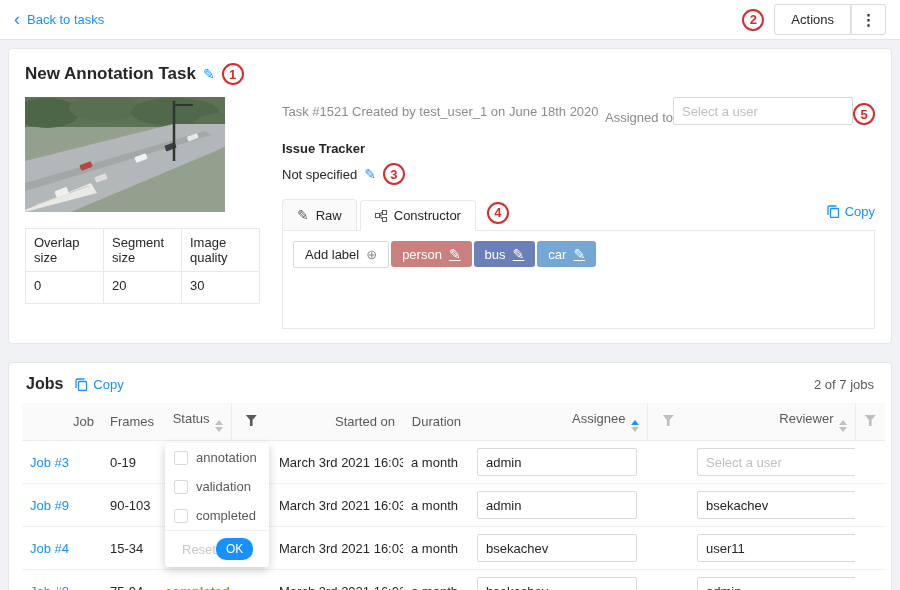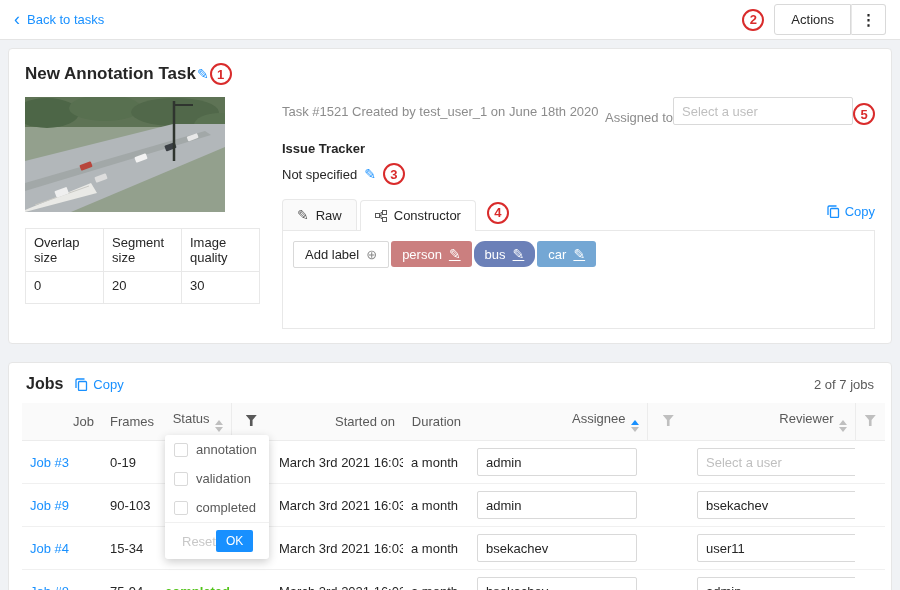--- a/index.html
+++ b/index.html
@@ -17,21 +17,21 @@
   .btn.dots{border-left:1px solid #e8e8e8;border-radius:0 3px 3px 0;padding:0 9px;font-size:15px;font-weight:700}
 
   
   .circle-num{display:inline-flex;align-items:center;justify-content:center;min-width:22px;height:22px;border:2px solid #d92b2b;border-radius:50%;color:#d92b2b;font-size:13px;font-weight:700;flex:none;background:transparent}
 
   
   .card{background:#fff;border:1px solid #e6e6e6;border-radius:4px;margin:8px;padding:14px 16px;position:relative}
   .jobs-card{margin-top:18px;padding:12px 13px;height:300px}
 
   
-  .task-title-row{display:flex;align-items:center;gap:1px;margin-bottom:12px}
+  .task-title-row{display:flex;align-items:center;gap:7px;margin-bottom:12px}
   .task-title{font-size:17px;font-weight:600;color:#262626}
   .edit-icon{color:#1890ff;font-size:14px;cursor:pointer}
   .task-body{display:flex;gap:22px}
   .task-left{width:235px;flex:none}
   .thumb{width:200px;height:115px;display:block;background:#8e9b8a}
   .params-table{margin-top:16px;border-collapse:collapse;width:235px;table-layout:fixed}
   .params-table th,.params-table td{border:1px solid #e8e8e8;padding:6px 8px;font-weight:400;font-size:13px;text-align:left;vertical-align:top;color:#262626}
   .params-table td{height:32px}
   .task-right{flex:1;min-width:0}
   .meta-row{display:flex;justify-content:space-between;align-items:center}
@@ -67,26 +67,26 @@
   .caret{width:0;height:0;border-left:4px solid transparent;border-right:4px solid transparent}
   .caret.up{border-bottom:5px solid #bfbfbf;margin-bottom:2px}
   .caret.down{border-top:5px solid #bfbfbf}
   .caret.up.active{border-bottom-color:#1890ff}
   .funnel{width:11px;height:11px;background:#bfbfbf;clip-path:polygon(0 0,100% 0,62% 45%,62% 100%,38% 100%,38% 45%);display:inline-block;cursor:pointer}
   .funnel.active{background:#595959}
   .cell-input{width:160px}
   .status-completed{color:#52c41a;font-weight:700;display:inline-flex;align-items:center;gap:6px}
 
   
-  .filter-dropdown{position:absolute;left:156px;top:72px;width:104px;background:#fff;border-radius:3px;box-shadow:0 3px 10px rgba(0,0,0,.2);z-index:10;overflow:hidden}
+  .filter-dropdown{position:absolute;left:156px;top:80px;width:104px;background:#fff;border-radius:3px;box-shadow:0 3px 10px rgba(0,0,0,.2);z-index:10;overflow:hidden}
   .fd-item{display:flex;align-items:center;gap:8px;padding:7px 9px;font-size:13px;color:#595959;cursor:pointer}
   .checkbox{width:14px;height:14px;border:1px solid #d9d9d9;border-radius:2px;background:#fff;flex:none}
   .fd-footer{display:flex;justify-content:space-between;align-items:center;border-top:1px solid #f0f0f0;padding:7px 17px}
   .reset{color:#c8c8c8;font-size:13px;cursor:default}
-  .ok-btn{background:#1890ff;color:#fff;border:none;border-radius:2px;font-size:12px;padding:4px 10px;cursor:pointer;font-family:inherit}
+  .ok-btn{background:#1890ff;color:#fff;border:none;border-radius:10px;font-size:12px;padding:4px 10px;cursor:pointer;font-family:inherit}
 </style>
 </head>
 <body>
 
 <header class="topbar">
   <div class="back">
     <span class="chev">‹</span>
     <span>Back to tasks</span>
   </div>
   <div class="topbar-right">
@@ -194,21 +194,21 @@
 
       <div class="labels-box">
         <button class="add-label-btn">
           <span>Add label</span>
           <span class="plus">⊕</span>
         </button>
         <div class="chip" style="background-color: rgb(203, 127, 127);">
           <span>person</span>
           <span class="edit-icon">✎</span>
         </div>
-        <div class="chip" style="background-color: rgb(107, 128, 184); border-radius: 11px;">
+        <div class="chip" style="background-color: rgb(107, 128, 184);">
           <span>bus</span>
           <span class="edit-icon">✎</span>
         </div>
         <div class="chip" style="background-color: rgb(116, 167, 212);">
           <span>car</span>
           <span class="edit-icon">✎</span>
         </div>
       </div>
     </div>
   </div>

